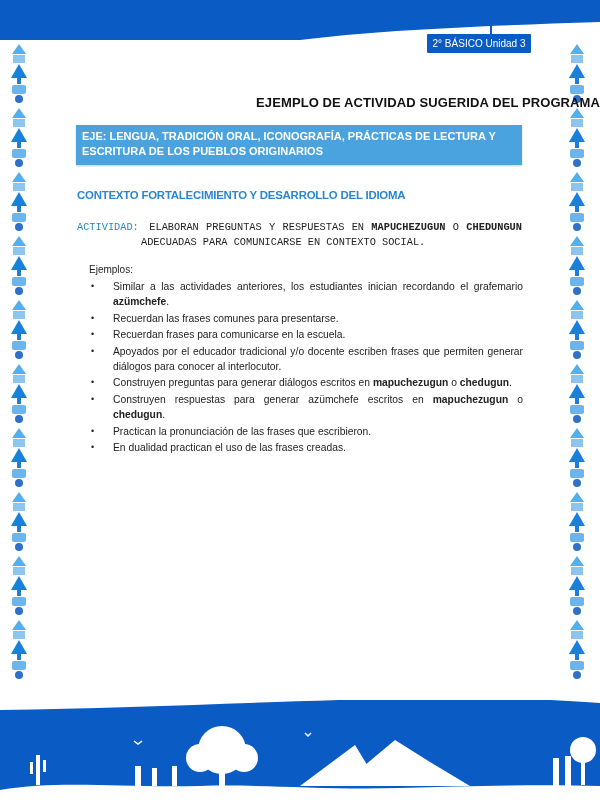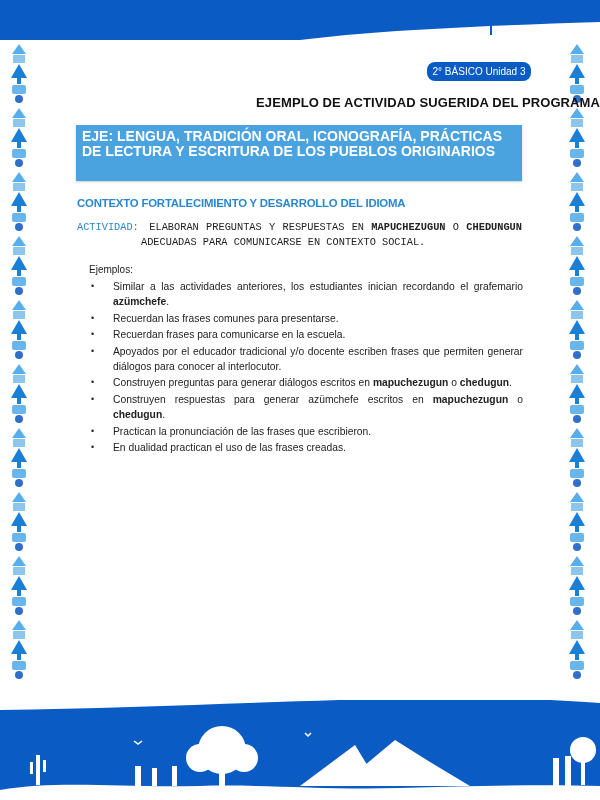--- a/index.html
+++ b/index.html
@@ -7,43 +7,43 @@
     width: 600px; height: 800px; position: relative; overflow: hidden;
     background: #ffffff;
     font-family: "Liberation Sans", "DejaVu Sans", sans-serif;
     color: #222;
   }
   .top-band {
     position: absolute; left: 0; top: 0; width: 600px; height: 40px;
   }
   .unit-badge {
     position: absolute; left: 427px; top: 34px; width: 104px; height: 19px;
-    background: #0a5cc4; color: #fff; border-radius: 8px;
-    font-size: 10px; line-height: 19px; text-align: center; margin-top: 28px;
+    background: #0a5cc4; color: #fff; border-radius: 1px;
+    font-size: 10px; line-height: 19px; text-align: center;
   }
   .badge-stem {
     position: absolute; left: 490px; top: 22px; width: 2px; height: 13px; background: #0a5cc4;
   }
   .border-left, .border-right {
     position: absolute; top: 42px; width: 22px; height: 640px;
   }
   .border-left { left: 8px; }
   .border-right { left: 566px; }
   .page-title {
     position: absolute; left: 0; width: 600px; top: 95px; text-align: right;
     font-weight: bold; font-size: 13px; color: #111; letter-spacing: 0.1px;
   }
   .eje-box {
-    position: absolute; left: 76px; top: 125px; width: 446px; height: 56px;
-    background: #4aa3df; color: #fff; font-weight: bold; font-size: 14px;
+    position: absolute; left: 76px; top: 125px; width: 446px; height: 40px;
+    background: #4aa3df; color: #fff; font-weight: bold; font-size: 11px;
     line-height: 15px; padding: 4px 6px; box-sizing: border-box;
     box-shadow: 0 1px 2px rgba(0,0,0,0.2);
   }
   .section-heading {
-    position: absolute; left: 77px; top: 197px; color: #2a86d1;
+    position: absolute; left: 77px; top: 189px; color: #2a86d1;
     font-size: 11.4px; font-weight: bold; letter-spacing: -0.2px;
   }
   .activity {
     position: absolute; left: 77px; top: 220px; width: 445px;
     font-size: 10.3px; line-height: 15px; font-family: Liberation Mono, monospace;
   }
   .activity .label { color: #2a86d1; display: inline-block; width: 65px; }
   .activity .first { text-align: justify; text-align-last: justify; display: block; }
   .activity .second { padding-left: 64px; display: block; }
   .examples-label {

